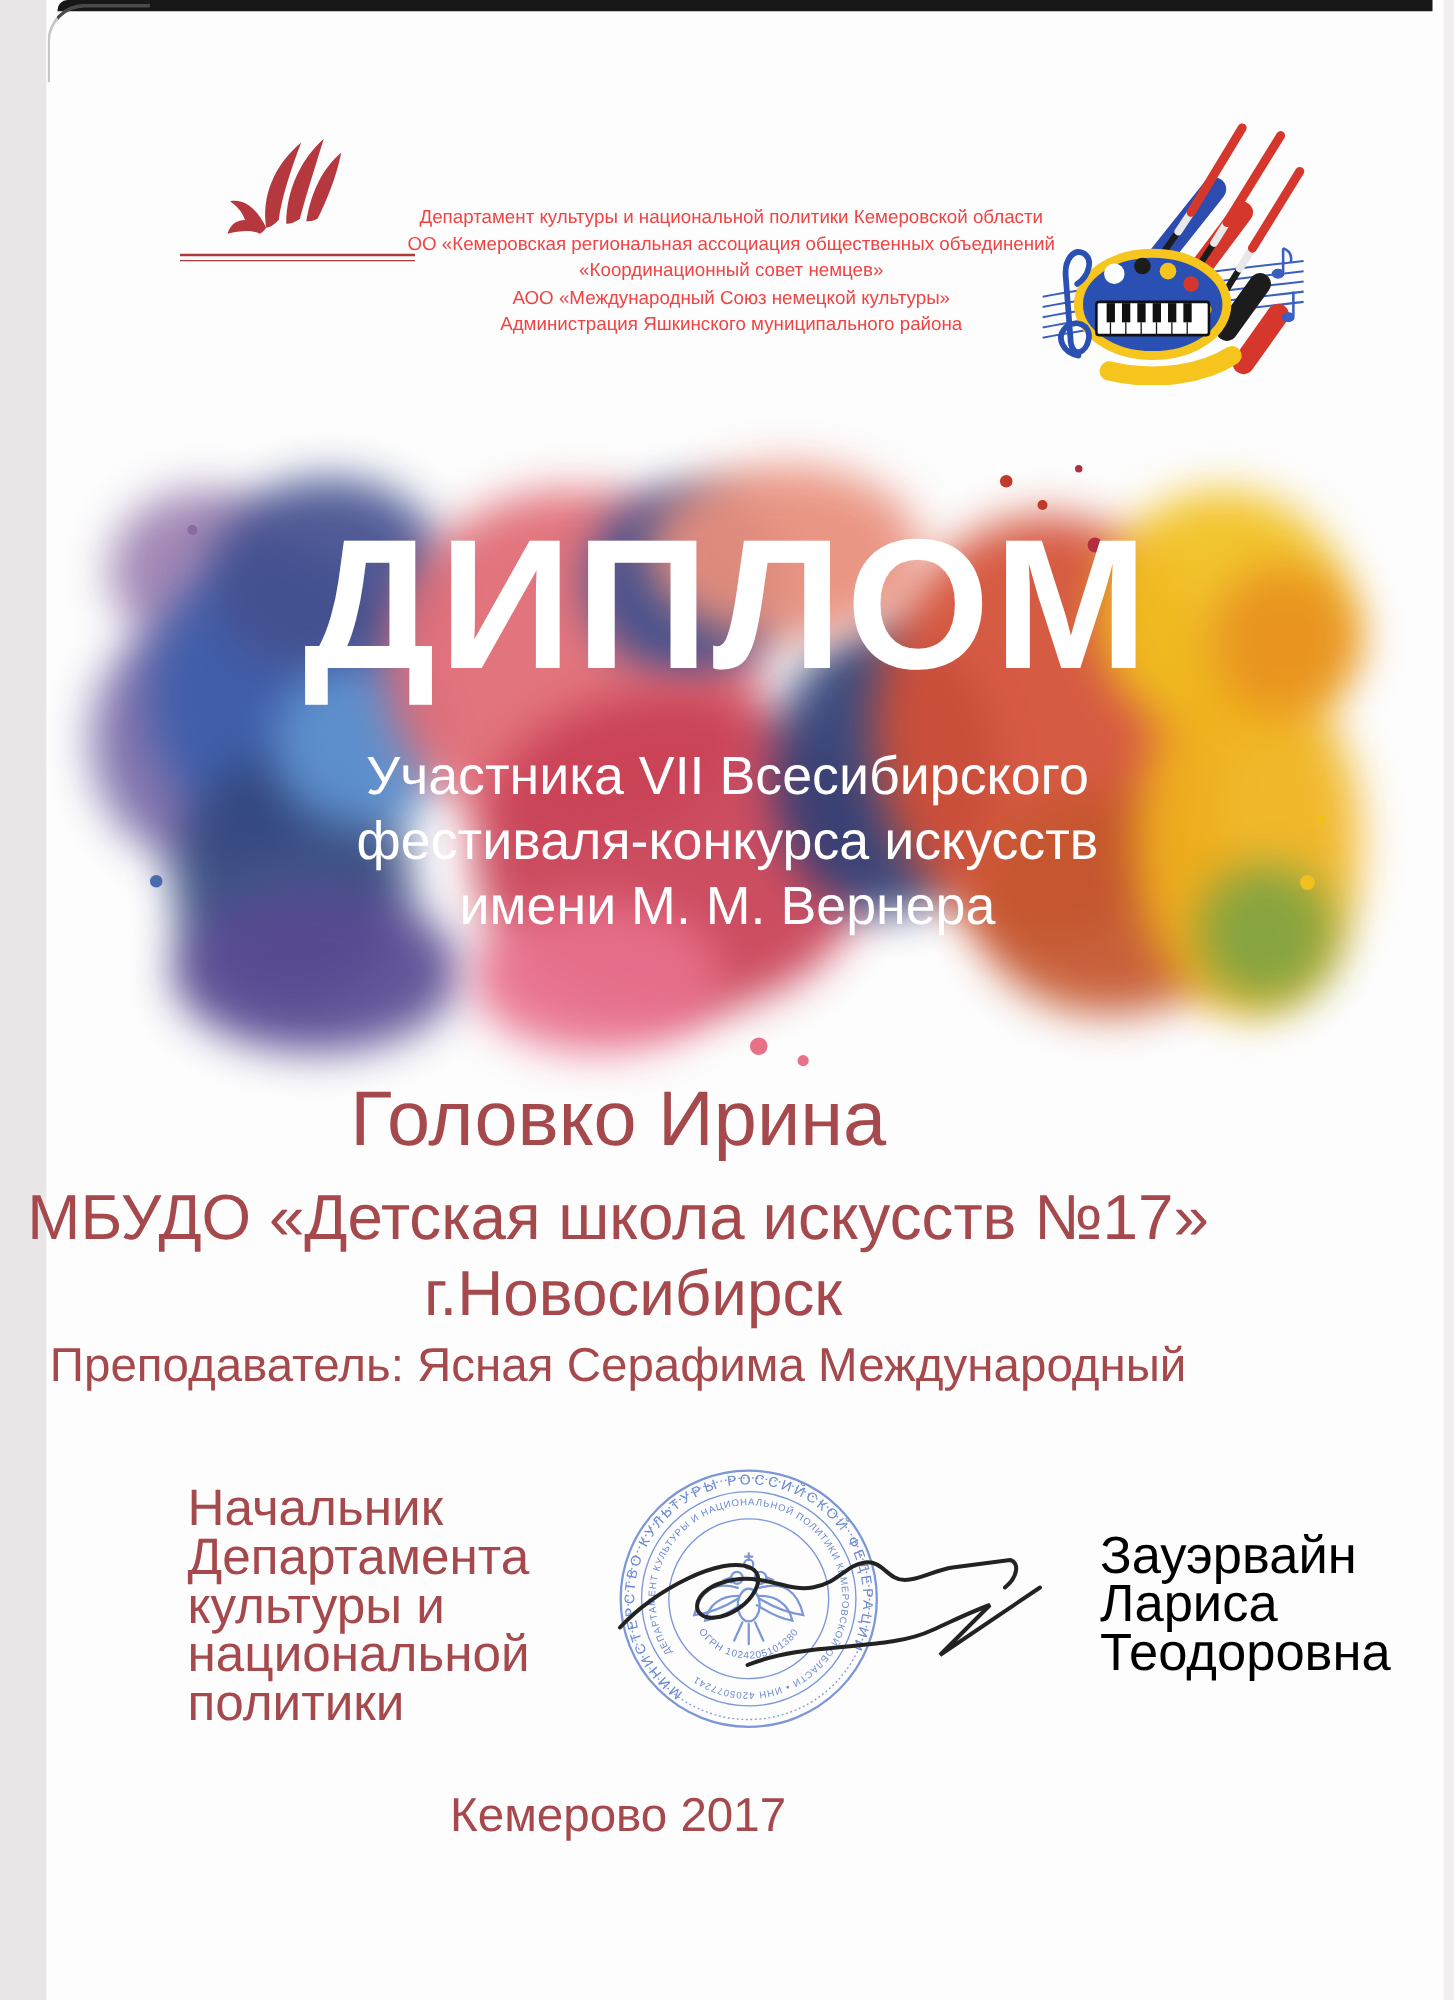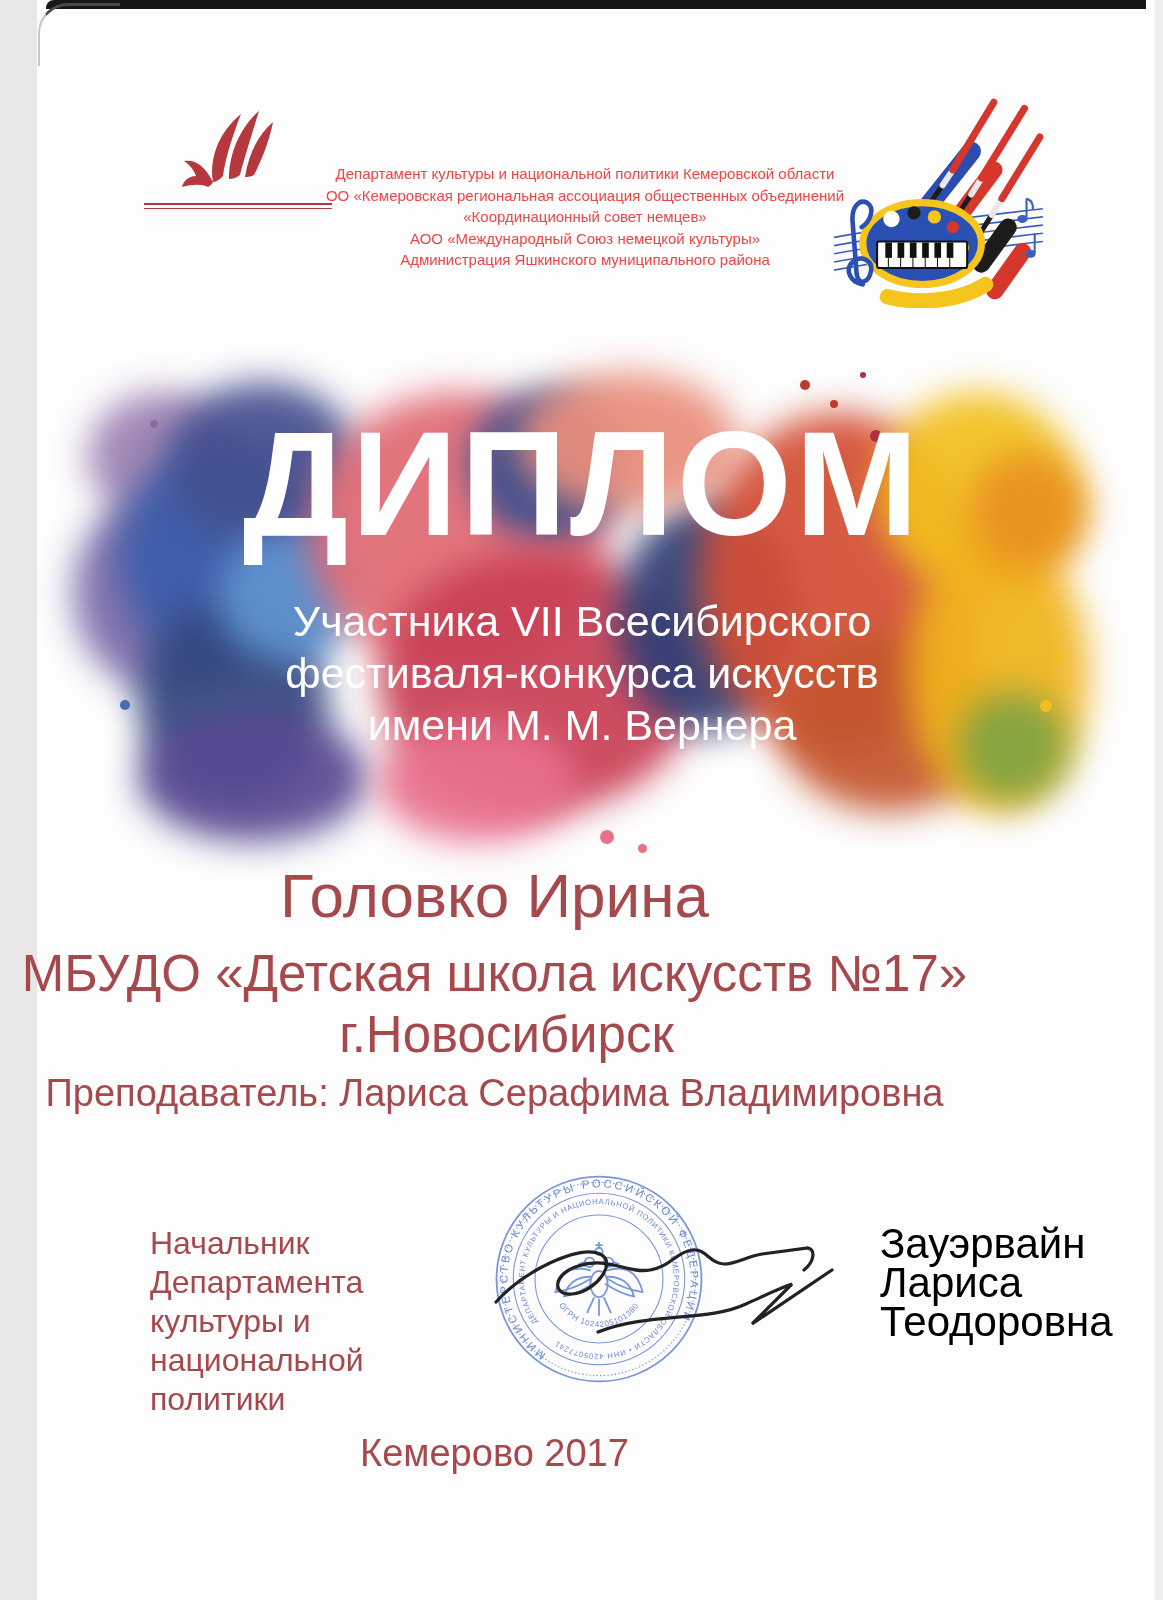--- a/index.html
+++ b/index.html
@@ -28,21 +28,21 @@
     font-size:43px;line-height:52px;font-weight:400;}
 
   
   .center-line{position:absolute;left:0;width:989px;text-align:center;color:#a5494d;}
   .r-name{top:860px;font-size:62px;}
   .r-school{top:944px;font-size:51px;}
   .r-city{top:1005px;font-size:51px;padding-left:12px;}
   .r-teacher{top:1072px;font-size:38px;}
 
   
-  .sign-left{position:absolute;left:150px;top:1224px;width:360px;color:#a5494d;font-size:32px;line-height:39px;}
+  .sign-left{position:absolute;left:150px;top:1187px;width:360px;color:#a5494d;font-size:41px;line-height:39px;}
   .sign-right{position:absolute;left:880px;top:1224px;width:240px;color:#000000;font-size:42px;line-height:39px;}
   .stamp{position:absolute;left:490px;top:1170px;width:218px;height:218px;}
   .autograph{position:absolute;left:478px;top:1204px;width:366px;height:168px;}
 
   .footer-line{top:1432px;font-size:38px;}
 </style>
 </head>
 <body>
 
 <div class="page">
@@ -174,21 +174,21 @@
     <div class="banner-sub">
       <div>Участника VII Всесибирского</div>
       <div>фестиваля-конкурса искусств</div>
       <div>имени М. М. Вернера</div>
     </div>
   </div>
 
   <div class="center-line r-name">Головко Ирина</div>
   <div class="center-line r-school">МБУДО «Детская школа искусств №17»</div>
   <div class="center-line r-city">г.Новосибирск</div>
-  <div class="center-line r-teacher">Преподаватель: Лариса Серафима Владимировна</div>
+  <div class="center-line r-teacher">Преподаватель: Ясная Серафима Международный</div>
 
   <div class="sign-left">
     <div>Начальник Департамента</div>
     <div>культуры и национальной</div>
     <div>политики</div>
   </div>
 
   <div class="stamp">
     <svg viewBox="0 0 300 300">
       <defs>

